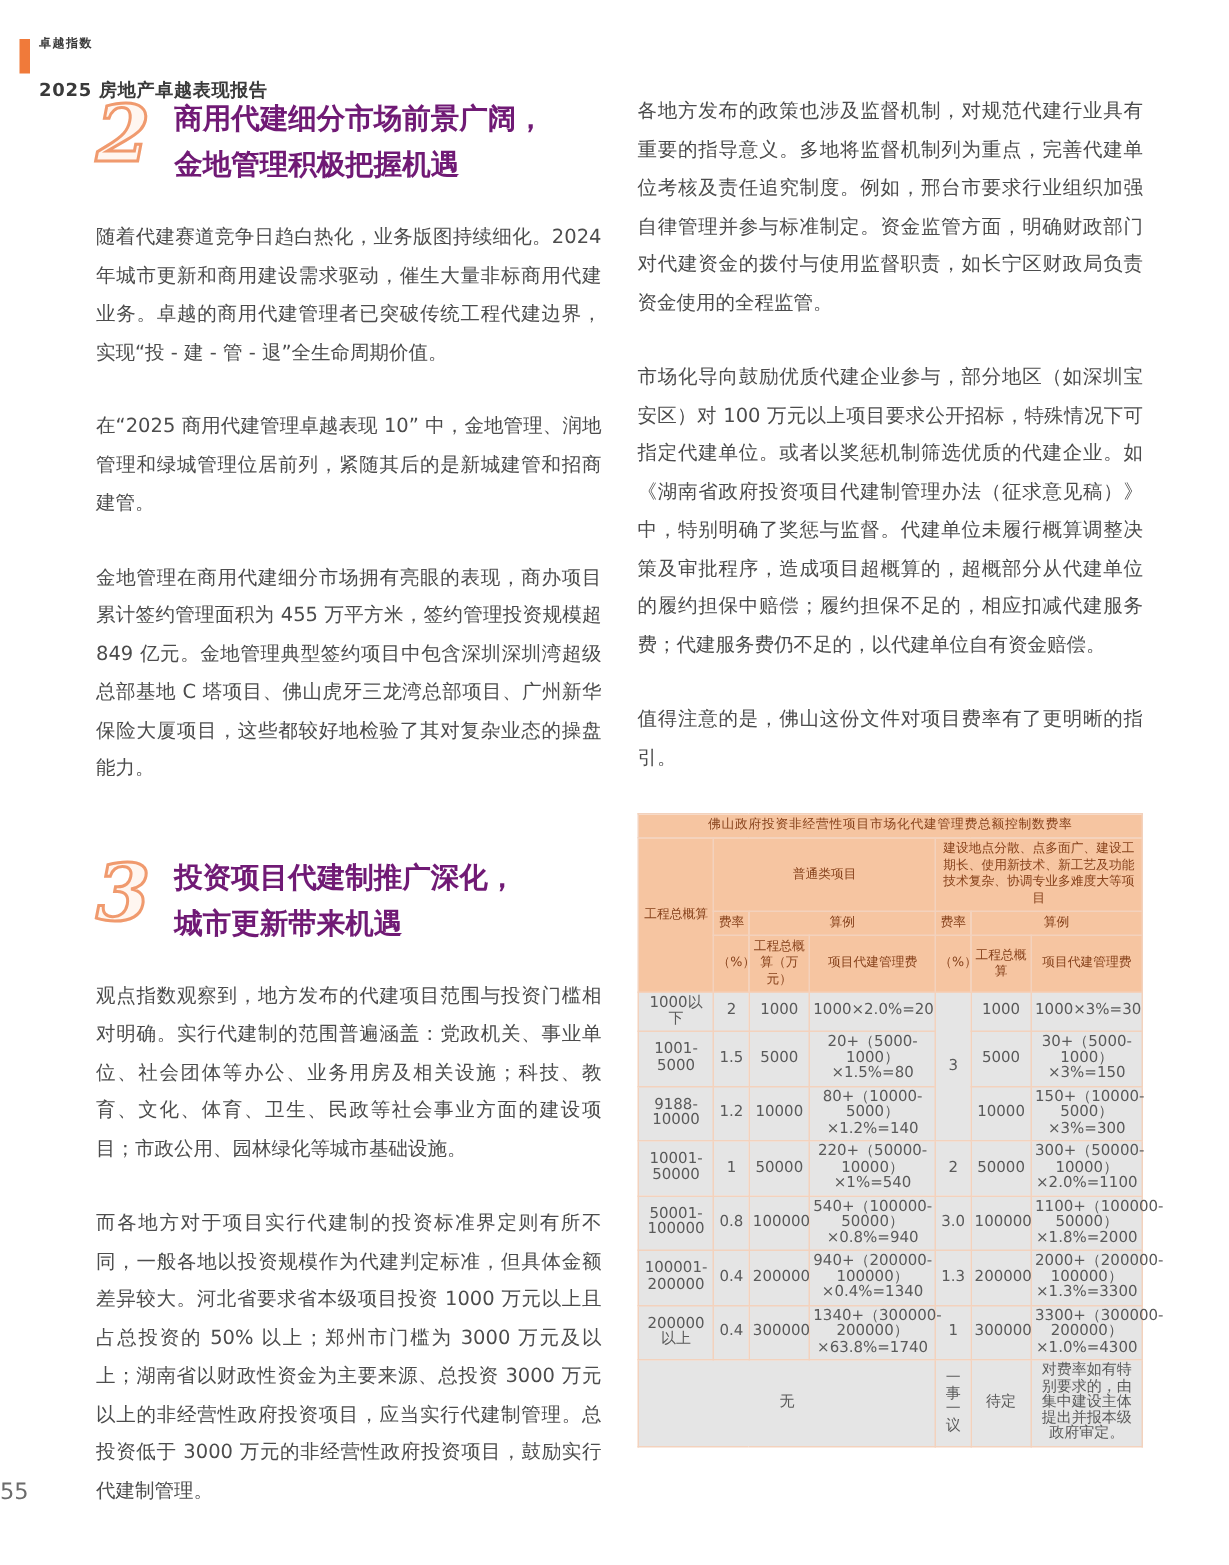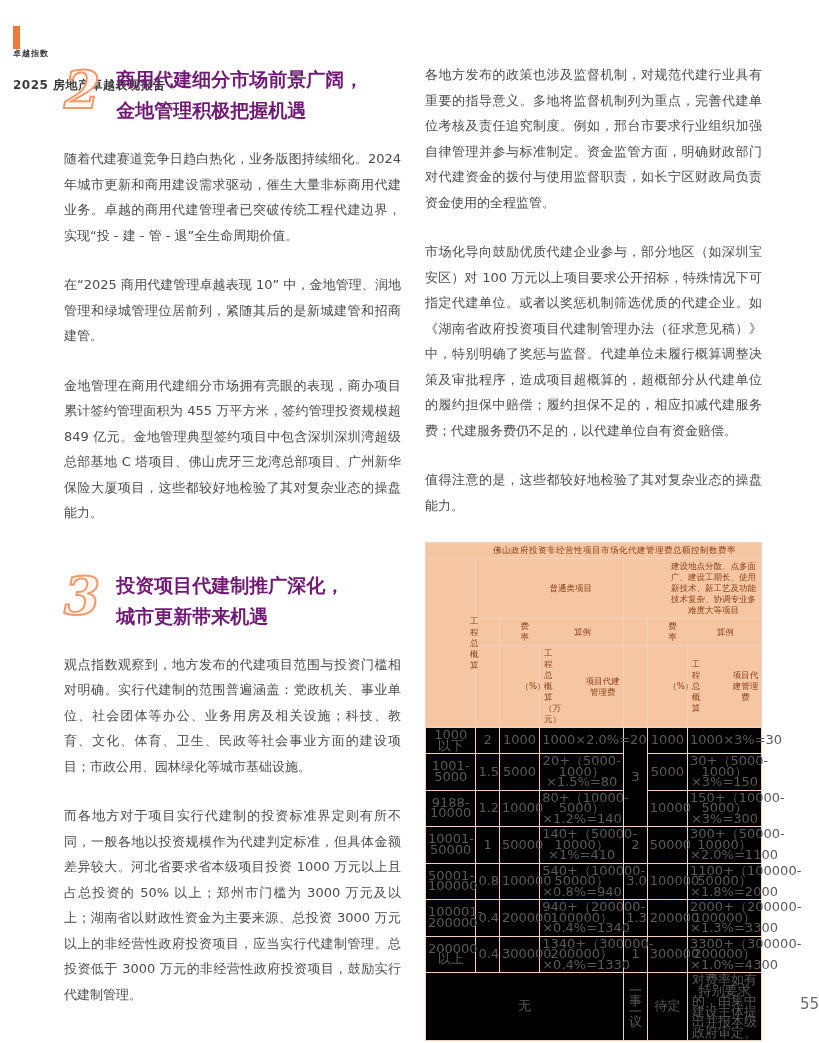--- a/index.html
+++ b/index.html
@@ -4,21 +4,21 @@
 <style>
   * { box-sizing: border-box; margin: 0; padding: 0; }
   html,body { width:819px; height:1043px; }
   body {
     background:#ffffff;
     font-family:"DejaVu Sans","Liberation Sans",sans-serif;
     position:relative;
     overflow:hidden;
     color:#4a4a4a;
   }
-  .brand { position:absolute; top:24px; left:13px; display:flex; align-items:flex-start;flex-direction:column; }
+  .brand { position:absolute; top:24px; left:13px; display:flex; align-items:flex-start; }
   .brand-bar { width:7px; height:23px; background:#f07a3a; margin-right:6px; margin-top:2px; }
   .brand-text { line-height:1.25; }
   .brand-tagline { font-size:8px; font-weight:bold; color:#3a3a3a; letter-spacing:1px; }
   .brand-title { font-size:12px; font-weight:bold; color:#3a3a3a; letter-spacing:0.5px;margin-top:19px; }
 
   .content { position:absolute; top:62px; left:64px; width:698px; display:flex; gap:24px; }
   .col { width:337px; }
 
   .sec-head { display:flex; align-items:flex-start; margin-bottom:20px; }
   .sec3-head { margin-top:42px; }
@@ -44,27 +44,27 @@
   table.fee col.c-budget { width:12%; } table.fee col.c-fee1 { width:25%; }
   table.fee col.c-fee2 { width:22%; }
   table.fee th, table.fee td {
     border:1px solid #f3d2bd;
     font-weight:normal;
     text-align:center;
     vertical-align:middle;
     padding:2px 2px;
   }
   .tbl-title { background:#ec6a52; color:#7e1d10; font-weight:bold; font-size:10px; padding:5px 2px; letter-spacing:0.5px; }
-  table.fee th { background:#f6c5a1; color:#87421c; font-size:8.5px; line-height:11px;padding-left:44px; }
+  table.fee th { background:#f6c5a1; color:#87421c; font-size:8.5px; line-height:11px; }
   th.grp { text-align:center; }
   th.grp-complex { text-align:left; padding:3px 5px; }
-  table.fee td { background:#000000; color:#5a5a5a; font-size:13px; line-height:10.5px;text-align:center; }
+  table.fee td { background:#e5e5e5; color:#5a5a5a; font-size:10px; line-height:10.5px;text-align:center; }
   td.note-cell { text-align:left; padding:3px 5px; }
 
-  .page-num { position:absolute; bottom:30px; left:0; width:100%; text-align:right; font-size:15px; color:#6b6b6b;margin-top:20px; }
+  .page-num { position:absolute; bottom:40px; left:0; width:100%; text-align:left; font-size:15px; color:#6b6b6b;margin-top:20px; }
 </style>
 </head>
 <body>
 
 <div class="brand">
   <div class="brand-bar"></div>
   <div class="brand-text">
     <div class="brand-tagline">卓越指数</div>
     <div class="brand-title">2025 房地产卓越表现报告</div>
   </div>
@@ -96,21 +96,21 @@
 
     <p class="para">观点指数观察到，地方发布的代建项目范围与投资门槛相对明确。实行代建制的范围普遍涵盖：党政机关、事业单位、社会团体等办公、业务用房及相关设施；科技、教育、文化、体育、卫生、民政等社会事业方面的建设项目；市政公用、园林绿化等城市基础设施。</p>
     <p class="para">而各地方对于项目实行代建制的投资标准界定则有所不同，一般各地以投资规模作为代建判定标准，但具体金额差异较大。河北省要求省本级项目投资 1000 万元以上且占总投资的 50% 以上；郑州市门槛为 3000 万元及以上；湖南省以财政性资金为主要来源、总投资 3000 万元以上的非经营性政府投资项目，应当实行代建制管理。总投资低于 3000 万元的非经营性政府投资项目，鼓励实行代建制管理。</p>
 
   </div>
 
   <div class="col">
 
     <p class="para">各地方发布的政策也涉及监督机制，对规范代建行业具有重要的指导意义。多地将监督机制列为重点，完善代建单位考核及责任追究制度。例如，邢台市要求行业组织加强自律管理并参与标准制定。资金监管方面，明确财政部门对代建资金的拨付与使用监督职责，如长宁区财政局负责资金使用的全程监管。</p>
     <p class="para">市场化导向鼓励优质代建企业参与，部分地区（如深圳宝安区）对 100 万元以上项目要求公开招标，特殊情况下可指定代建单位。或者以奖惩机制筛选优质的代建企业。如《湖南省政府投资项目代建制管理办法（征求意见稿）》中，特别明确了奖惩与监督。代建单位未履行概算调整决策及审批程序，造成项目超概算的，超概部分从代建单位的履约担保中赔偿；履约担保不足的，相应扣减代建服务费；代建服务费仍不足的，以代建单位自有资金赔偿。</p>
-    <p class="para">值得注意的是，这些都较好地检验了其对复杂业态的操盘能力。</p>
+    <p class="para">值得注意的是，佛山这份文件对项目费率有了更明晰的指引。</p>
 
     <div class="fee-table-wrap">
       <table class="fee">
         <colgroup>
           <col class="c-range">
             <col class="c-rate">
             <col class="c-budget">
             <col class="c-fee1">
           <col class="c-rate">
             <col class="c-budget">
@@ -161,21 +161,21 @@
           <td>1.2</td>
           <td>10000</td>
           <td>80+（10000-5000）×1.2%=140</td>
           <td>10000</td>
           <td>150+（10000-5000）×3%=300</td>
         </tr>
         <tr>
           <td>10001-50000</td>
           <td>1</td>
           <td>50000</td>
-          <td>140+（50000-10000）×1%=410</td>
+          <td>220+（50000-10000）×1%=540</td>
           <td>2</td>
           <td>50000</td>
           <td>300+（50000-10000）×2.0%=1100</td>
         </tr>
         <tr>
           <td>50001-100000</td>
           <td>0.8</td>
           <td>100000</td>
           <td>540+（100000-50000）×0.8%=940</td>
           <td>3.0</td>
@@ -188,21 +188,21 @@
           <td>200000</td>
           <td>940+（200000-100000）×0.4%=1340</td>
           <td>1.3</td>
           <td>200000</td>
           <td>2000+（200000-100000）×1.3%=3300</td>
         </tr>
         <tr>
           <td>200000以上</td>
           <td>0.4</td>
           <td>300000</td>
-          <td>1340+（300000-200000）×0.4%=1330</td>
+          <td>1340+（300000-200000）×63.8%=1740</td>
           <td>1</td>
           <td>300000</td>
           <td>3300+（300000-200000）×1.0%=4300</td>
         </tr>
         <tr>
           <td colspan="4">无</td>
           <td>一事一议</td>
           <td>待定</td>
           <td class="note-cell">对费率如有特别要求的，由集中建设主体提出并报本级政府审定。</td>
         </tr>

